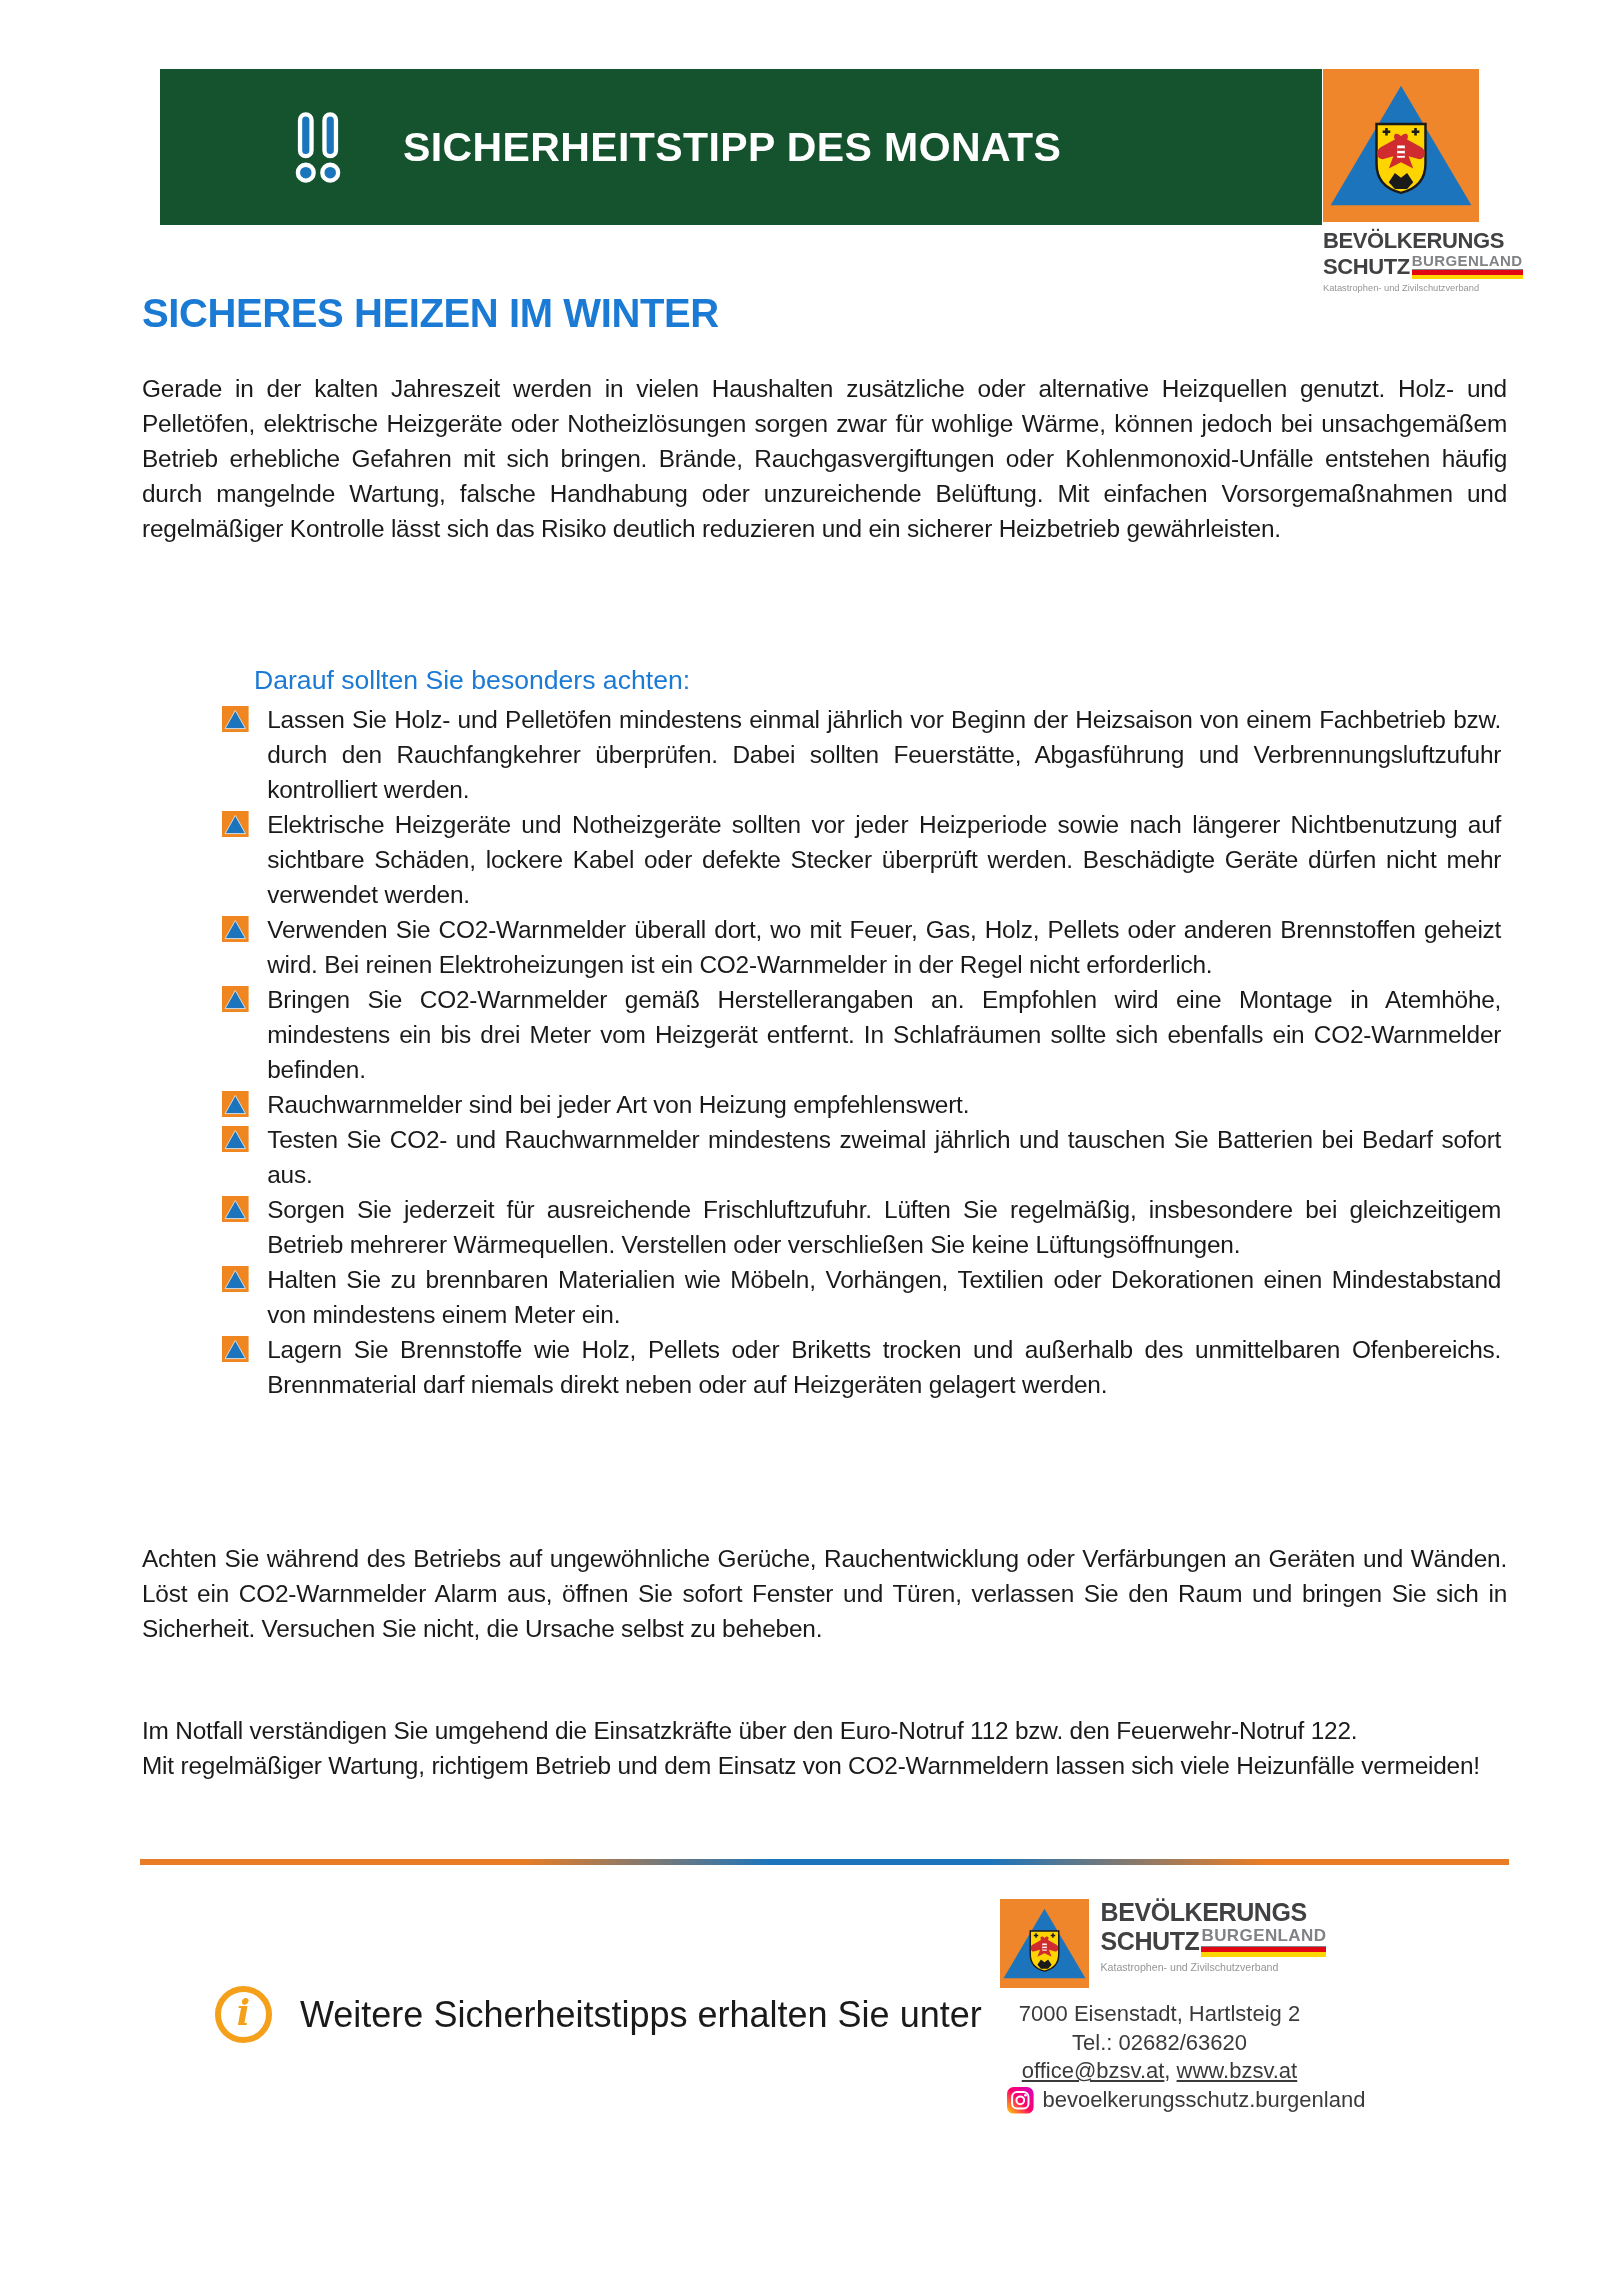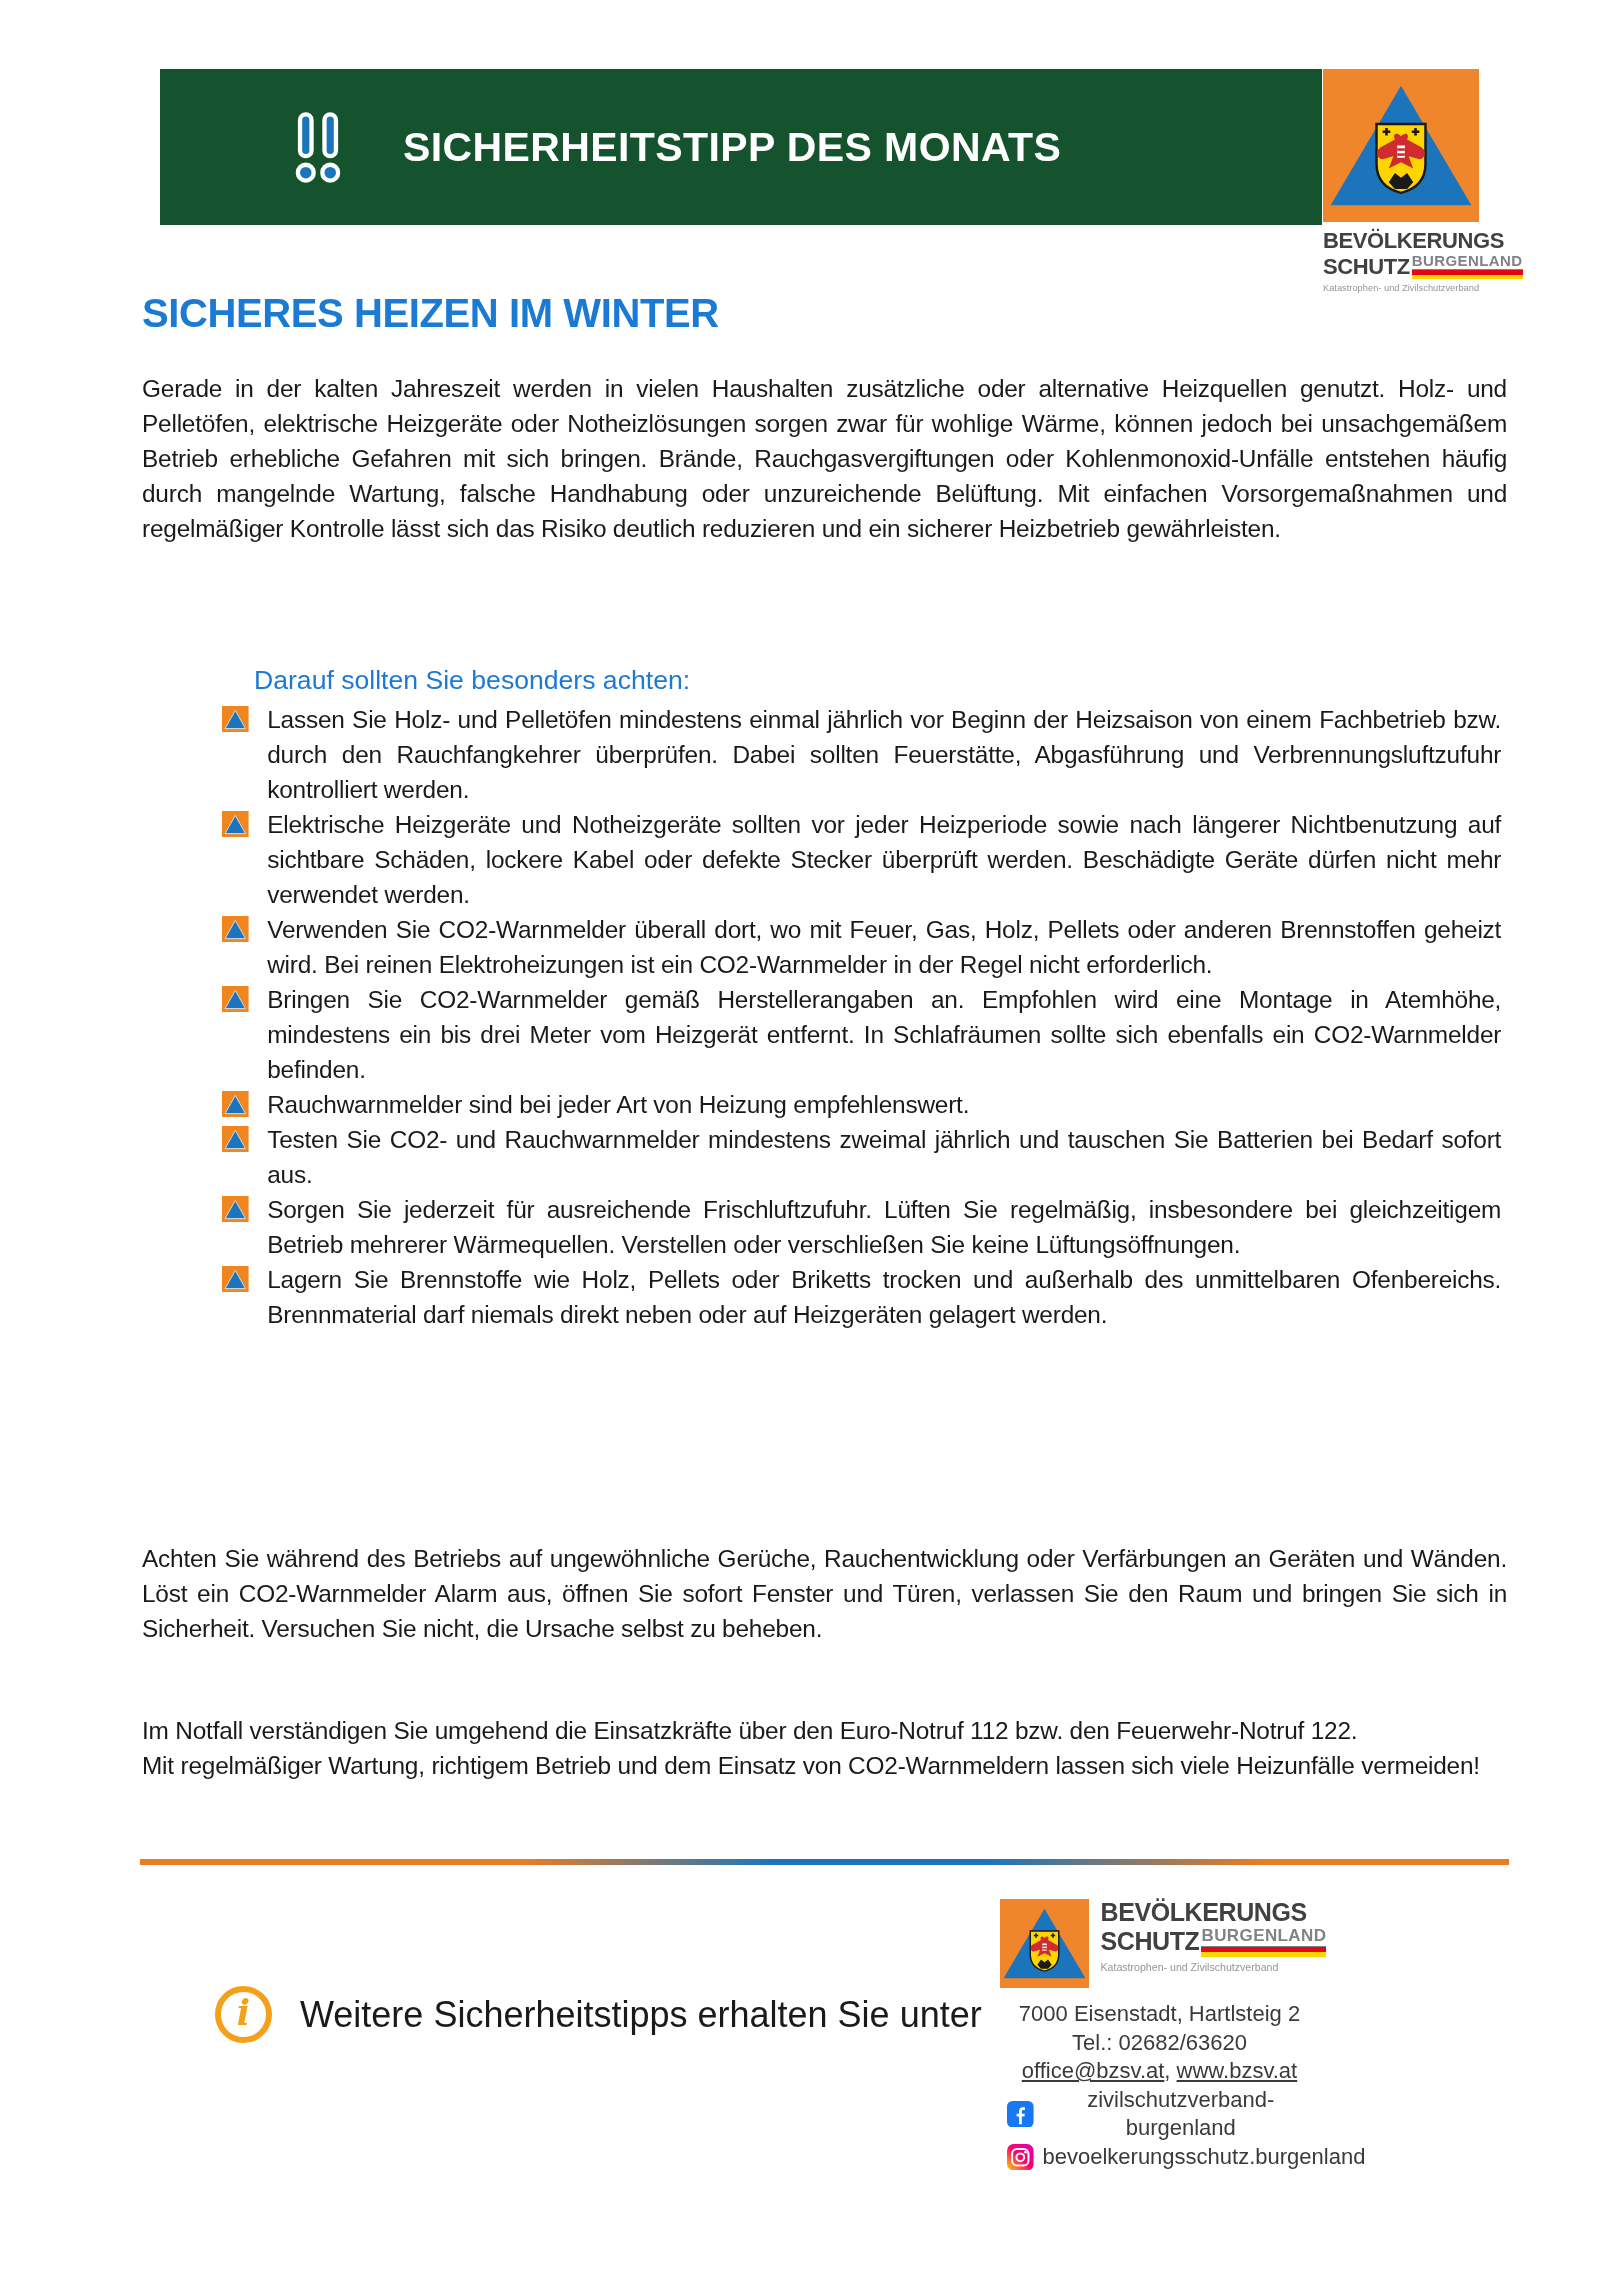--- a/index.html
+++ b/index.html
@@ -211,20 +211,27 @@
         </div>
 
         <div class="check-item">
           <svg class="check-icon" viewBox="0 0 30 30" aria-hidden="true">
             <rect width="30" height="30" fill="#F0861F"></rect>
             <polygon points="15,5 26.5,25.5 3.5,25.5" fill="#1C75BC" stroke="#D9E8F5" stroke-width="1"></polygon>
           </svg>
           <div class="check-text bodytext">Sorgen Sie jederzeit für ausreichende Frischluftzufuhr. Lüften Sie regelmäßig, insbesondere bei gleichzeitigem Betrieb mehrerer Wärmequellen. Verstellen oder verschließen Sie keine Lüftungsöffnungen.</div>
         </div>
 
+        <div class="check-item">
+          <svg class="check-icon" viewBox="0 0 30 30" aria-hidden="true">
+            <rect width="30" height="30" fill="#F0861F"></rect>
+            <polygon points="15,5 26.5,25.5 3.5,25.5" fill="#1C75BC" stroke="#D9E8F5" stroke-width="1"></polygon>
+          </svg>
+          <div class="check-text bodytext">Halten Sie zu brennbaren Materialien wie Möbeln, Vorhängen, Textilien oder Dekorationen einen Mindestabstand von mindestens einem Meter ein.</div>
+        </div>
 
         <div class="check-item">
           <svg class="check-icon" viewBox="0 0 30 30" aria-hidden="true">
             <rect width="30" height="30" fill="#F0861F"></rect>
             <polygon points="15,5 26.5,25.5 3.5,25.5" fill="#1C75BC" stroke="#D9E8F5" stroke-width="1"></polygon>
           </svg>
           <div class="check-text bodytext">Lagern Sie Brennstoffe wie Holz, Pellets oder Briketts trocken und außerhalb des unmittelbaren Ofenbereichs. Brennmaterial darf niemals direkt neben oder auf Heizgeräten gelagert werden.</div>
         </div>
       </div>
   </div>
@@ -268,27 +275,20 @@
         <div class="logo-tagline">Katastrophen- und Zivilschutzverband</div>
       </div>
     </div>
 
     <div class="contact">
       <div class="line">7000 Eisenstadt, Hartlsteig 2</div>
       <div class="line">Tel.: 02682/63620</div>
       <div class="line"><span class="link">office@bzsv.at</span><span>, </span><span class="link">www.bzsv.at</span></div>
       <div class="social-row">
         <svg class="social-icon" viewBox="0 0 24 24" aria-hidden="true">
-          <rect width="24" height="24" rx="5" fill="#1877F2"></rect>
-          <path d="M13.4 21v-6.9h2.3l.4-2.7h-2.7V9.5c0-.8.3-1.4 1.5-1.4h1.3V5.7c-.3 0-1.1-.1-2-.1-2 0-3.3 1.2-3.3 3.4v2.4H8.7v2.7h2.2V21z" fill="#ffffff"></path>
-        </svg>
-        <span>zivilschutzverband-burgenland</span>
-      </div>
-      <div class="social-row">
-        <svg class="social-icon" viewBox="0 0 24 24" aria-hidden="true">
           <defs>
             <linearGradient id="igGrad" x1="0" y1="1" x2="1" y2="0">
               <stop offset="0" stop-color="#FFD600"></stop>
               <stop offset="0.5" stop-color="#FF0069"></stop>
               <stop offset="1" stop-color="#D300C5"></stop>
             </linearGradient>
           </defs>
           <rect width="24" height="24" rx="6" fill="url(#igGrad)"></rect>
           <rect x="4.6" y="4.6" width="14.8" height="14.8" rx="4.4" fill="none" stroke="#ffffff" stroke-width="1.8"></rect>
           <circle cx="12" cy="12" r="3.5" fill="none" stroke="#ffffff" stroke-width="1.8"></circle>

